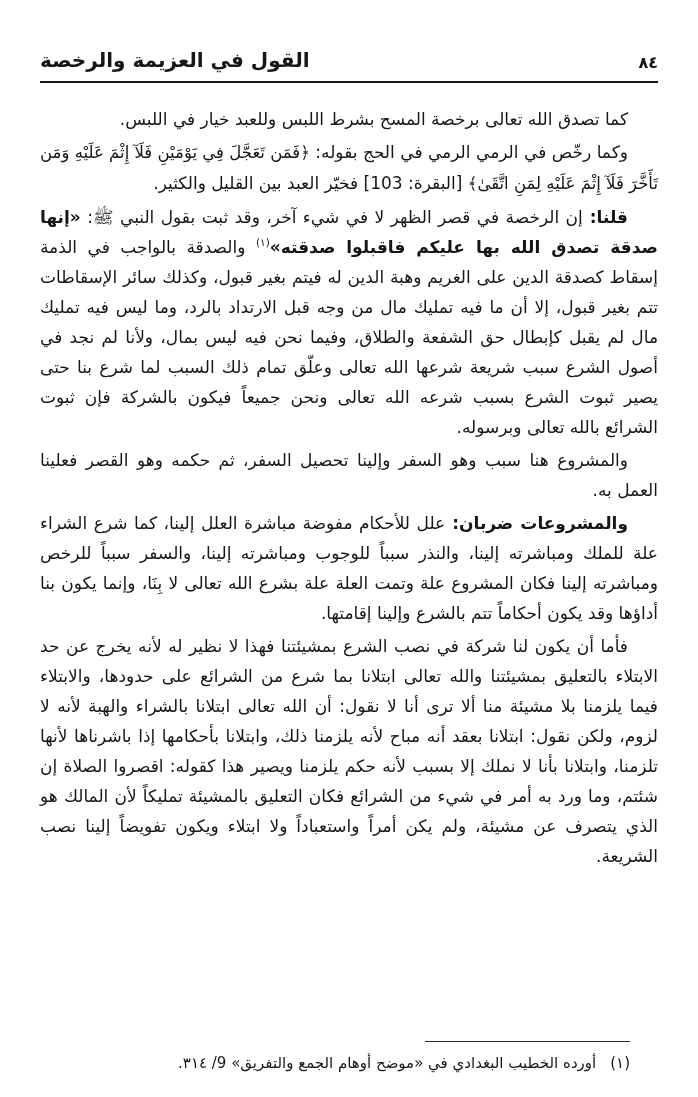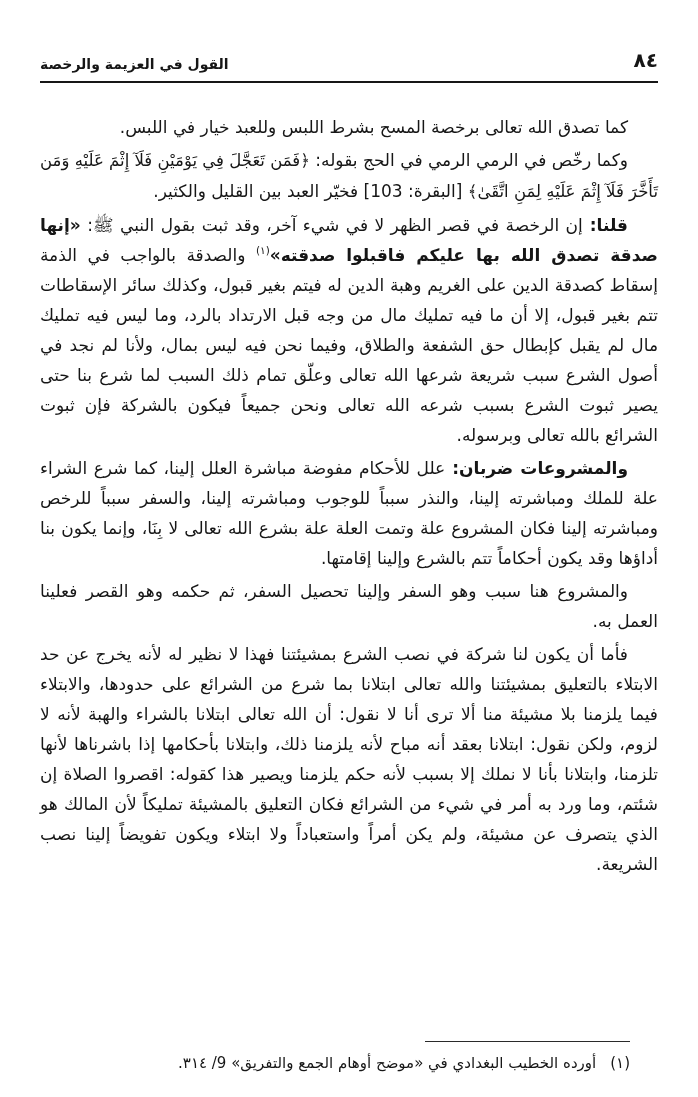--- a/index.html
+++ b/index.html
@@ -18,36 +18,36 @@
     display: flex;
     flex-direction: column;
   }
   .header {
     margin-top: 48px;
     display: flex;
     justify-content: space-between;
     align-items: flex-end;
   }
   .page-number {
-    font-size: 20px;
+    font-size: 16px;
     font-weight: bold;
     letter-spacing: 1px;
   }
   .page-title {
-    font-size: 14px;
+    font-size: 20px;
     font-weight: bold;
   }
   .header-rule {
     border: none;
     border-top: 2.5px solid #161616;
     margin: 9px 0 0 0;
     width: 100%;
   }
   .body-text {
-    margin-top: 29px;
+    margin-top: 21px;
     font-size: 17px;
     line-height: 30px;
     text-align: justify;
   }
   .para {
     margin: 0 0 3px 0;
     text-indent: 30px;
   }
   .bold { font-weight: bold; }
   .quran { font-size: 16.5px; }
@@ -82,22 +82,22 @@
     <span class="page-number">٨٤</span>
     <span class="page-title">القول في العزيمة والرخصة</span>
   </div>
 
   <hr class="header-rule">
 
   <div class="body-text">
       <p class="para"><span>كما تصدق الله تعالى برخصة المسح بشرط اللبس وللعبد خيار في اللبس.</span></p>
       <p class="para"><span>وكما رخّص في الرمي الرمي في الحج بقوله: </span><span class="quran">﴿فَمَن تَعَجَّلَ فِي يَوْمَيْنِ فَلَآ إِثْمَ عَلَيْهِ وَمَن تَأَخَّرَ فَلَآ إِثْمَ عَلَيْهِ لِمَنِ اتَّقَىٰ﴾</span><span> [البقرة: 103] فخيّر العبد بين القليل والكثير.</span></p>
       <p class="para"><span class="bold">قلنا: </span><span>إن الرخصة في قصر الظهر لا في شيء آخر، وقد ثبت بقول النبي ﷺ: </span><span class="bold">«إنها صدقة تصدق الله بها عليكم فاقبلوا صدقته»</span><span class="sup">(١)</span><span> والصدقة بالواجب في الذمة إسقاط كصدقة الدين على الغريم وهبة الدين له فيتم بغير قبول، وكذلك سائر الإسقاطات تتم بغير قبول، إلا أن ما فيه تمليك مال من وجه قبل الارتداد بالرد، وما ليس فيه تمليك مال لم يقبل كإبطال حق الشفعة والطلاق، وفيما نحن فيه ليس بمال، ولأنا لم نجد في أصول الشرع سبب شريعة شرعها الله تعالى وعلّق تمام ذلك السبب لما شرع بنا حتى يصير ثبوت الشرع بسبب شرعه الله تعالى ونحن جميعاً فيكون بالشركة فإن ثبوت الشرائع بالله تعالى وبرسوله.</span></p>
+      <p class="para"><span>والمشروع هنا سبب وهو السفر وإلينا تحصيل السفر، ثم حكمه وهو القصر فعلينا العمل به.</span></p>
       <p class="para"><span class="bold">والمشروعات ضربان: </span><span>علل للأحكام مفوضة مباشرة العلل إلينا، كما شرع الشراء علة للملك ومباشرته إلينا، والنذر سبباً للوجوب ومباشرته إلينا، والسفر سبباً للرخص ومباشرته إلينا فكان المشروع علة وتمت العلة علة بشرع الله تعالى لا بِنَا، وإنما يكون بنا أداؤها وقد يكون أحكاماً تتم بالشرع وإلينا إقامتها.</span></p>
-      <p class="para"><span>والمشروع هنا سبب وهو السفر وإلينا تحصيل السفر، ثم حكمه وهو القصر فعلينا العمل به.</span></p>
       <p class="para"><span>فأما أن يكون لنا شركة في نصب الشرع بمشيئتنا فهذا لا نظير له لأنه يخرج عن حد الابتلاء بالتعليق بمشيئتنا والله تعالى ابتلانا بما شرع من الشرائع على حدودها، والابتلاء فيما يلزمنا بلا مشيئة منا ألا ترى أنا لا نقول: أن الله تعالى ابتلانا بالشراء والهبة لأنه لا لزوم، ولكن نقول: ابتلانا بعقد أنه مباح لأنه يلزمنا ذلك، وابتلانا بأحكامها إذا باشرناها لأنها تلزمنا، وابتلانا بأنا لا نملك إلا بسبب لأنه حكم يلزمنا ويصير هذا كقوله: اقصروا الصلاة إن شئتم، وما ورد به أمر في شيء من الشرائع فكان التعليق بالمشيئة تمليكاً لأن المالك هو الذي يتصرف عن مشيئة، ولم يكن أمراً واستعباداً ولا ابتلاء ويكون تفويضاً إلينا نصب الشريعة.</span></p>
     </div>
 
   <div class="footnote-area">
     <hr class="footnote-sep">
     <div class="footnote">
       <span>(١)</span>
       <span>أورده الخطيب البغدادي في «موضح أوهام الجمع والتفريق» 9/ ٣١٤.</span>
     </div>
   </div>

